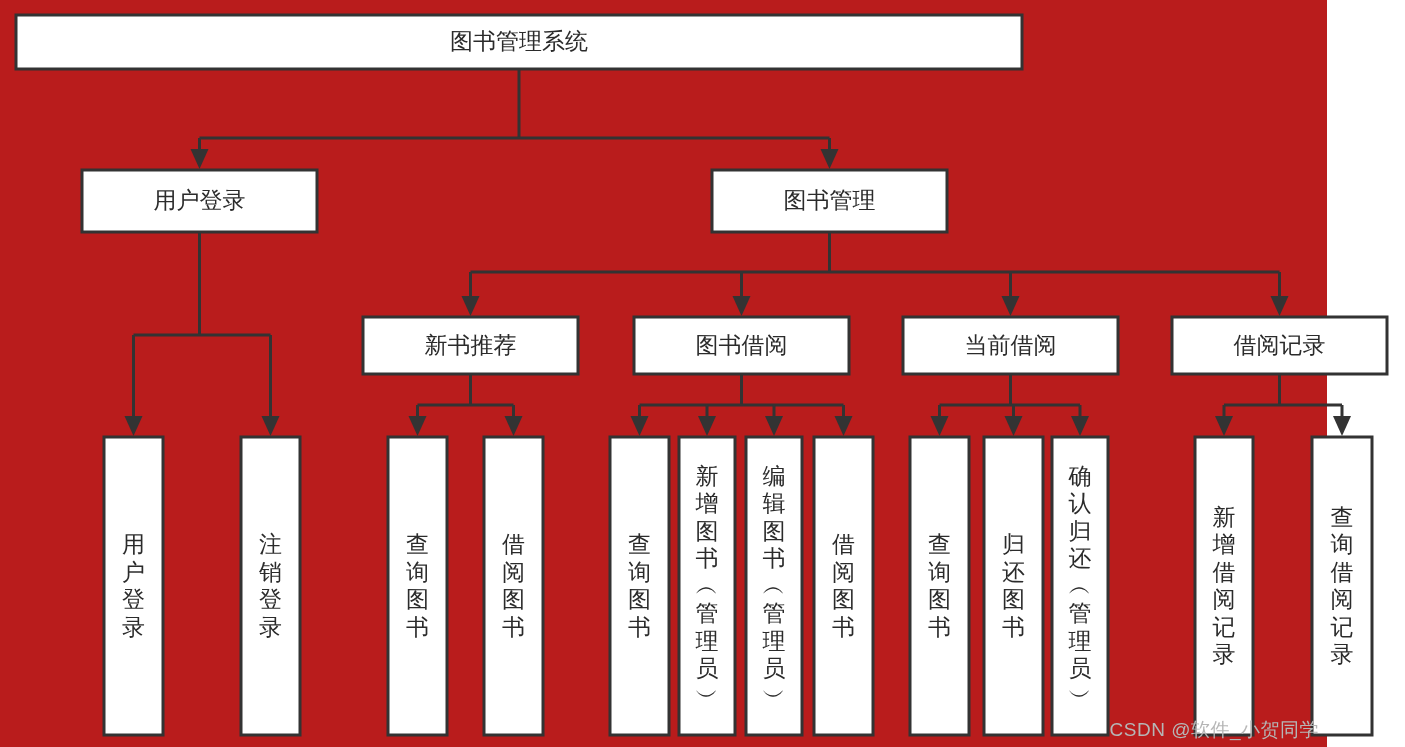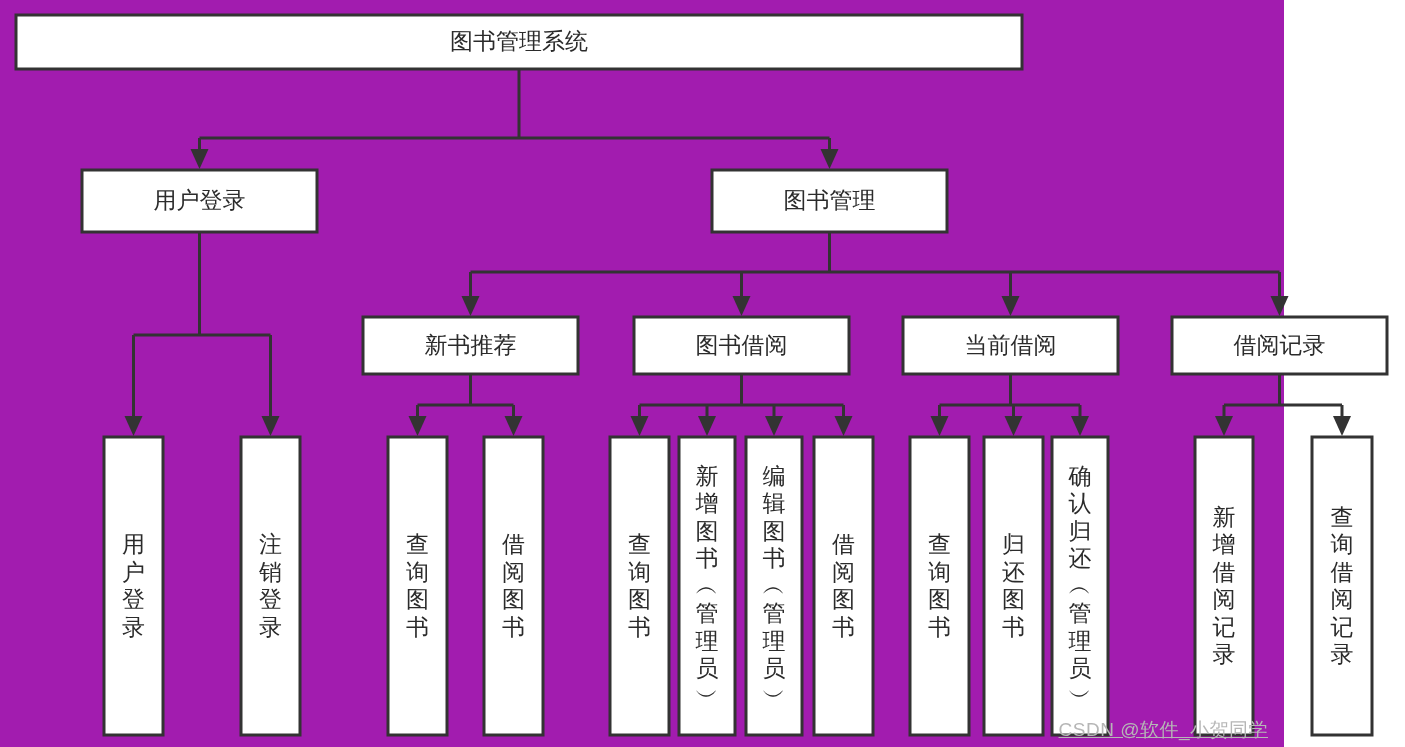--- a/index.html
+++ b/index.html
@@ -10,21 +10,22 @@
   body {
     width: 1405px;
     height: 747px;
     font-family: "Liberation Sans", "DejaVu Sans", sans-serif;
     overflow: hidden;
   }
   #diagram-root {
     position: relative;
     width: 1284px;
     height: 747px;
-    background: #a21caf;
+    background: #b91c1c;
+    padding-left: 43px;
   }
   svg.diagram-canvas {
     position: absolute;
     left: 0;
     top: 0;
     width: 1405px;
     height: 747px;
   }
   .node-box {
     fill: #ffffff;
@@ -49,28 +50,27 @@
     dominant-baseline: middle;
   }
   .node-label-v {
     font-family: "Liberation Sans", "DejaVu Sans", sans-serif;
     font-size: 23px;
     fill: #2b2b2b;
     text-anchor: middle;
   }
   .watermark {
     position: absolute;
-    right: 16px;
+    right: 8px;
     bottom: 4px;
     font-family: "Liberation Sans", "DejaVu Sans", sans-serif;
     font-size: 19px;
     color: #b6b6b6;
     white-space: nowrap;
     letter-spacing: 0.5px;
-    text-decoration: underline;
   }
 </style>
 </head>
 <body>
 
 <div id="diagram-root">
   <svg class="diagram-canvas" viewBox="0 0 1405 747">
     <g id="connector-layer">
         <g>
           <line x1="519" y1="69" x2="519" y2="138" class="connector"></line>

